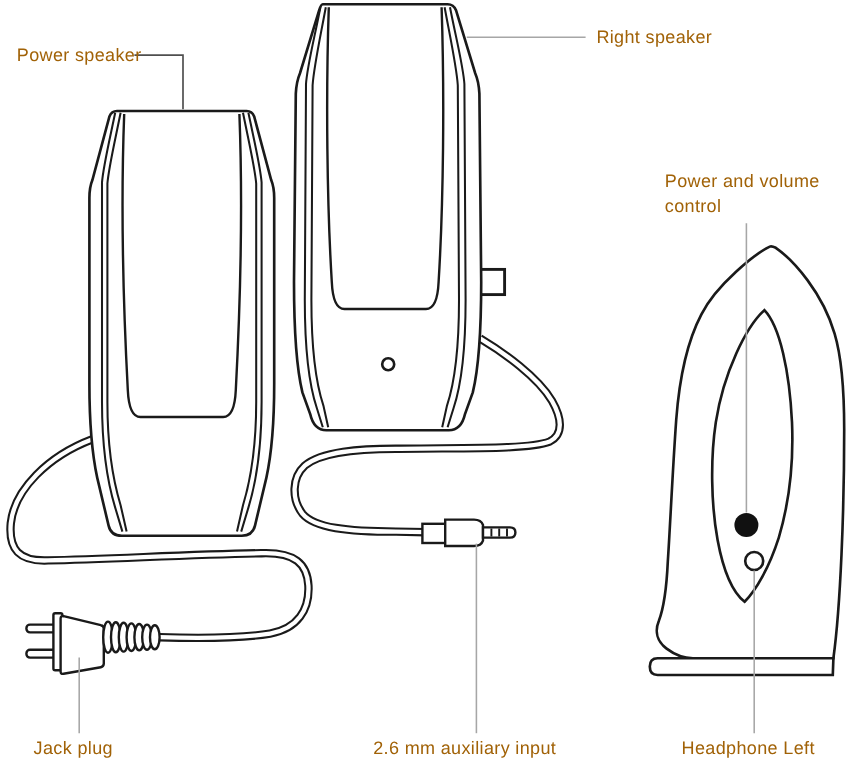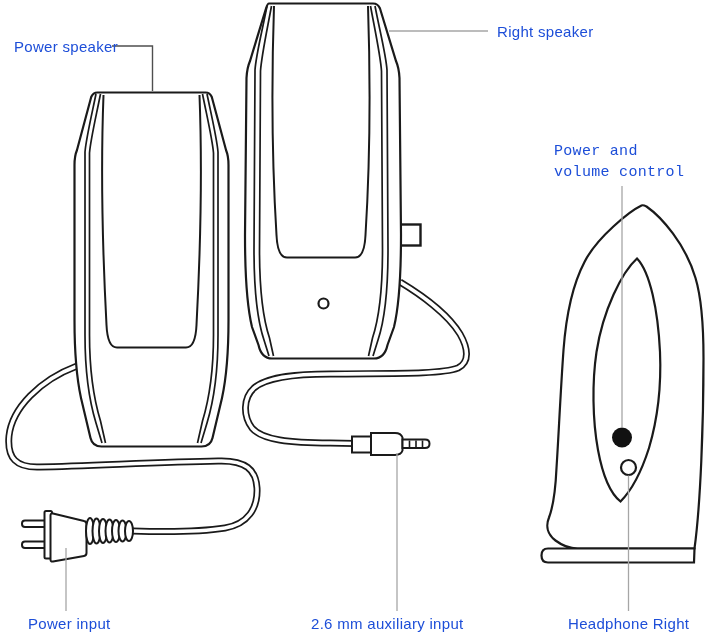--- a/index.html
+++ b/index.html
@@ -3,24 +3,24 @@
 <meta charset="utf-8">
 <style>
   html,body{margin:0;padding:0;}
   body{
     width:708px;height:642px;position:relative;background:#ffffff;
     font-family:"Liberation Sans",sans-serif;overflow:hidden;
   }
   .stage{position:absolute;inset:0;}
   svg{position:absolute;left:0;top:0;}
   .label{
-    position:absolute;font-size:15px;letter-spacing:.3px;color:#1d4ed8;
+    position:absolute;font-size:15px;letter-spacing:.3px;color:#a16207;
     line-height:21px;white-space:nowrap;
   }
-  .label.wrap{white-space:normal;width:142px;font-family:Liberation Mono, monospace;}
+  .label.wrap{white-space:normal;width:142px;}
 </style>
 </head>
 <body>
 
 <div class="stage">
 
   <svg width="708" height="642" viewBox="0 0 708 642">
 
     <g>
       <path d="M77,366 C40,380 12,408 9,436 C7,458 16,468 40,467 C90,466 160,462 218,461
@@ -109,18 +109,18 @@
       <line x1="397" y1="453" x2="397" y2="611" stroke="#a6a6a6" stroke-width="1.3"></line>
     </g>
   </svg>
 
   <div class="label" style="left:14px;top:36px">Power speaker</div>
 
   <div class="label" style="left:497px;top:21px">Right speaker</div>
 
   <div class="label wrap" style="left:554px;top:141px">Power and volume control</div>
 
-  <div class="label" style="left:28px;top:613px">Power input</div>
+  <div class="label" style="left:28px;top:613px">Jack plug</div>
 
   <div class="label" style="left:311px;top:613px">2.6 mm auxiliary input</div>
 
-  <div class="label" style="left:568px;top:613px">Headphone Right</div>
+  <div class="label" style="left:568px;top:613px">Headphone Left</div>
 </div>
 
 </body></html>

